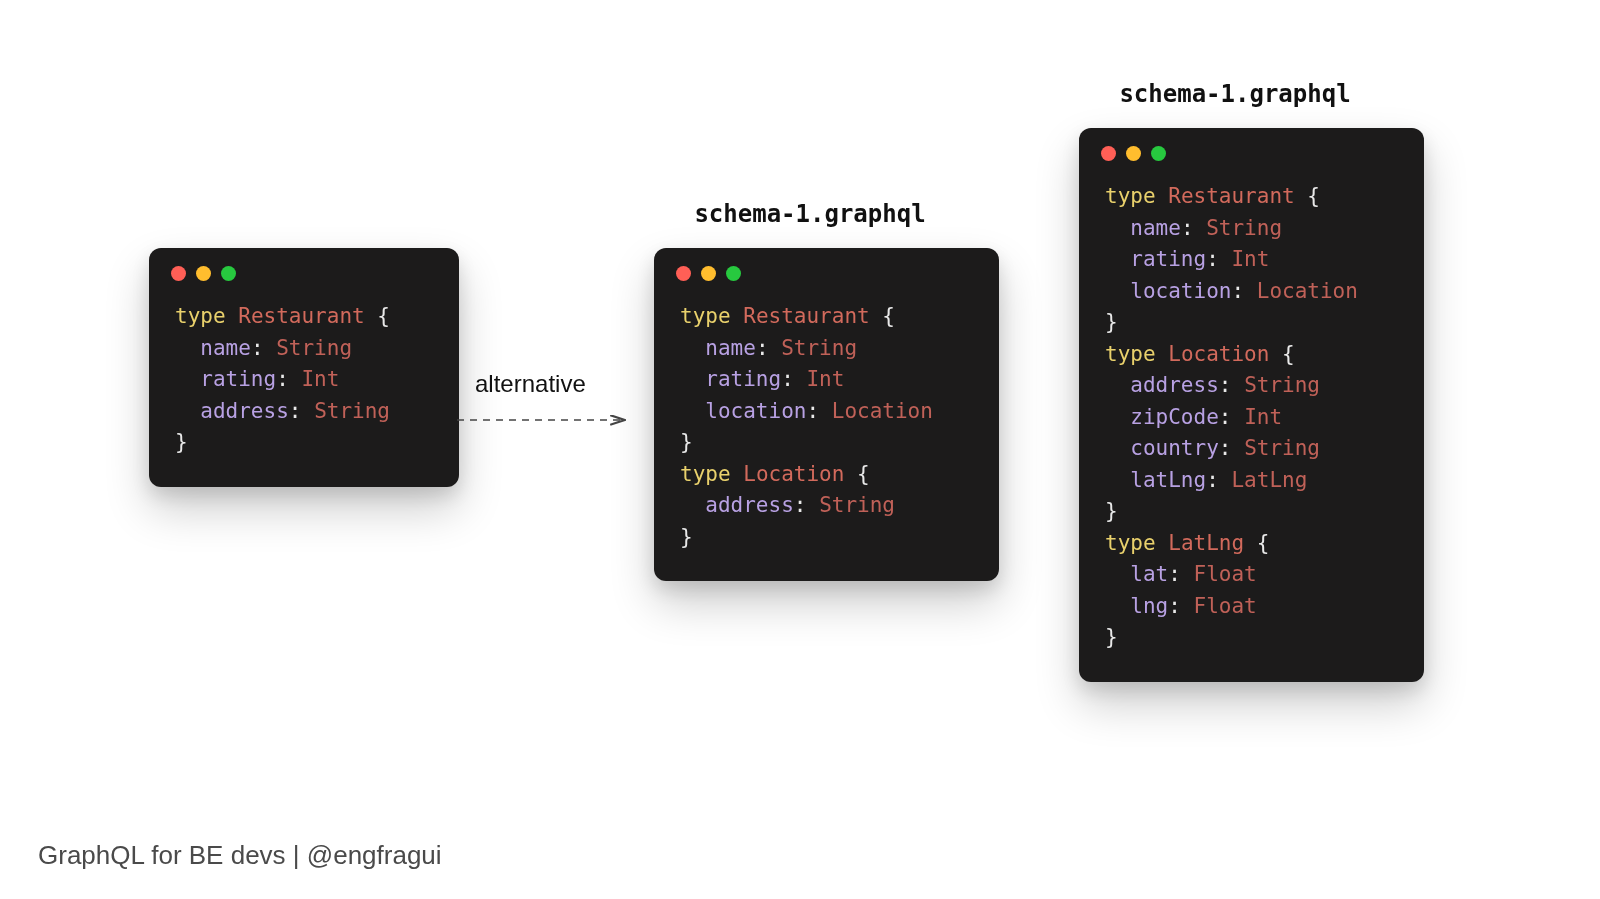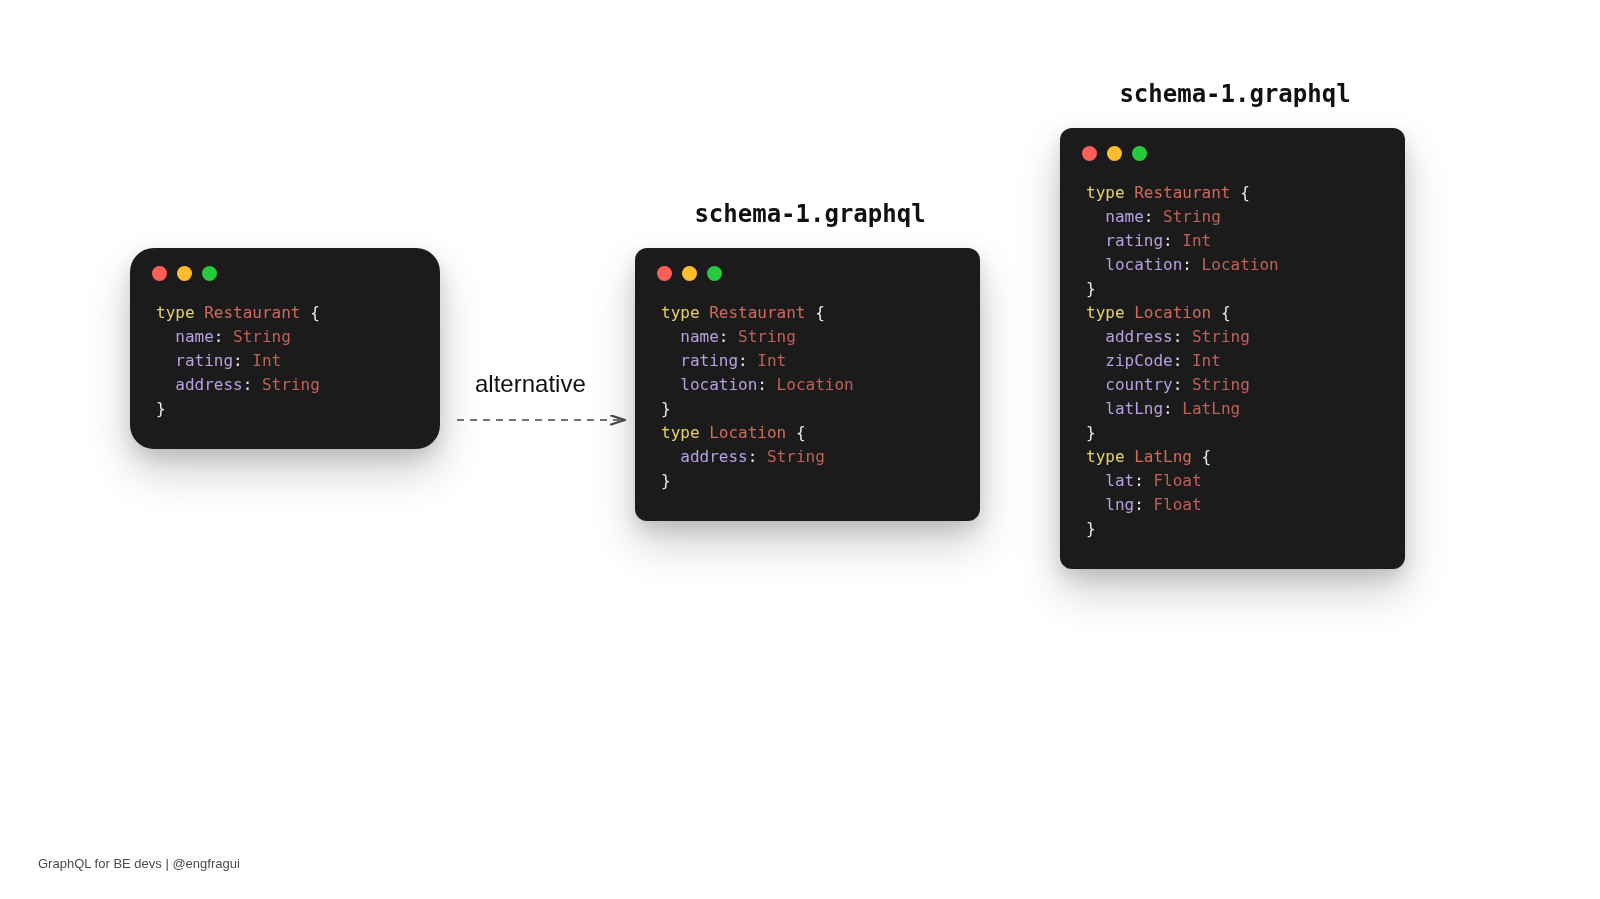--- a/index.html
+++ b/index.html
@@ -26,22 +26,23 @@
     color: #111;
     text-align: center;
   }
   .codewin {
     position: absolute;
     background: #1c1b1b;
     border-radius: 12px;
     box-shadow: 0 22px 45px rgba(0,0,0,0.20), 0 8px 18px rgba(0,0,0,0.12);
     color: #fff;
     font-family: "Menlo", "Consolas", monospace;
-    font-size: 16px;
+    font-size: 21px;
     line-height: 1.5;
+    margin-left: 19px;
   }
   .dots {
     display: flex;
     gap: 10px;
     padding: 18px 20px 8px 22px;
   }
   .dot {
     width: 15px;
     height: 15px;
     border-radius: 50%;
@@ -62,37 +63,37 @@
   .arrow-label {
     position: absolute;
     font-size: 24px;
     color: #111;
     text-align: left;
   }
   .footer {
     position: absolute;
     left: 38px;
     bottom: 28px;
-    font-size: 13px;
+    font-size: 26px;
     color: #4a4a4a;
   }
   svg.arrow {
     position: absolute;
     overflow: visible;
   }
 </style>
 </head>
 <body>
 
 <div class="stage">
 
   <div class="title" style="left:660px; top:200px; width:300px;">schema-1.graphql</div>
   <div class="title" style="left:1085px; top:80px; width:300px;">schema-1.graphql</div>
 
-  <div class="codewin" style="left:130px; top:248px; width:310px;border-radius:24px;">
+  <div class="codewin" style="left:130px; top:248px; width:310px;">
     <div class="dots">
       <span class="dot red"></span>
       <span class="dot yellow"></span>
       <span class="dot green"></span>
     </div>
     <div class="code"><span class="kw">type</span> <span class="tname">Restaurant</span> <span class="punct">{</span>
   <span class="field">name</span><span class="punct">:</span> <span class="ftype">String</span>
   <span class="field">rating</span><span class="punct">:</span> <span class="ftype">Int</span>
   <span class="field">address</span><span class="punct">:</span> <span class="ftype">String</span>
 <span class="punct">}</span></div>

